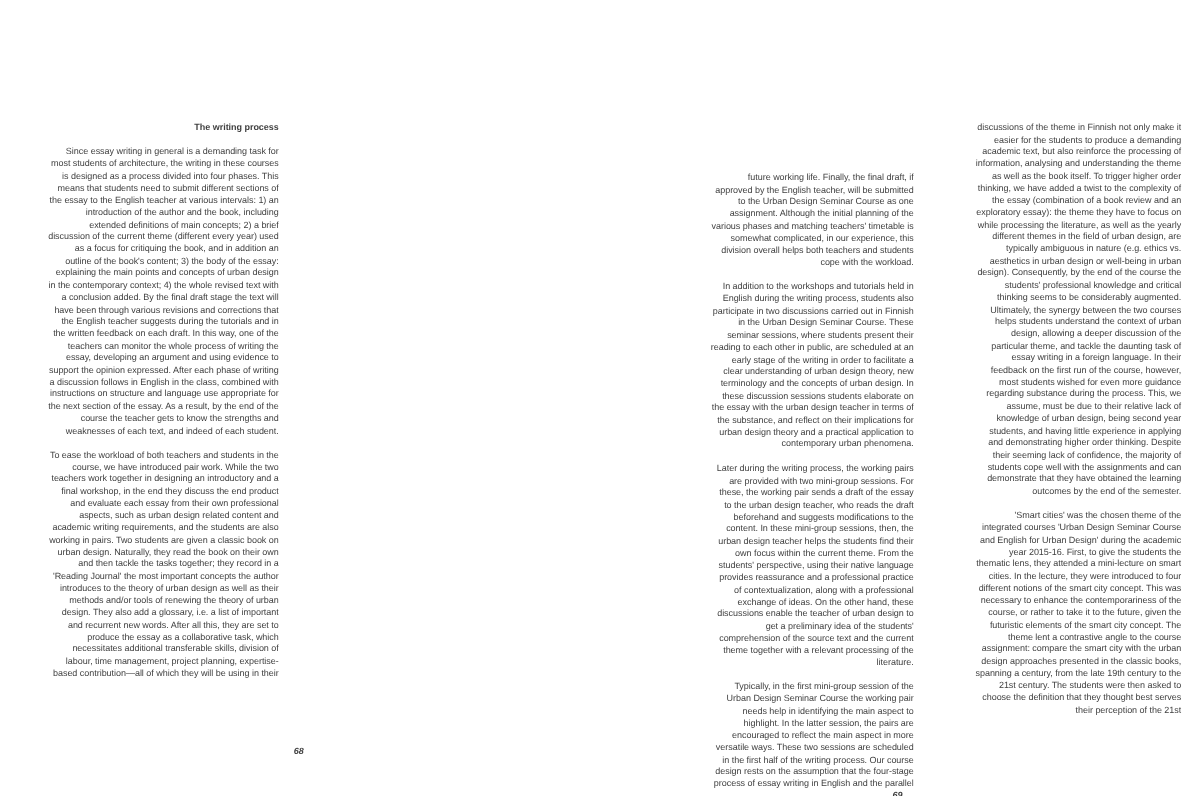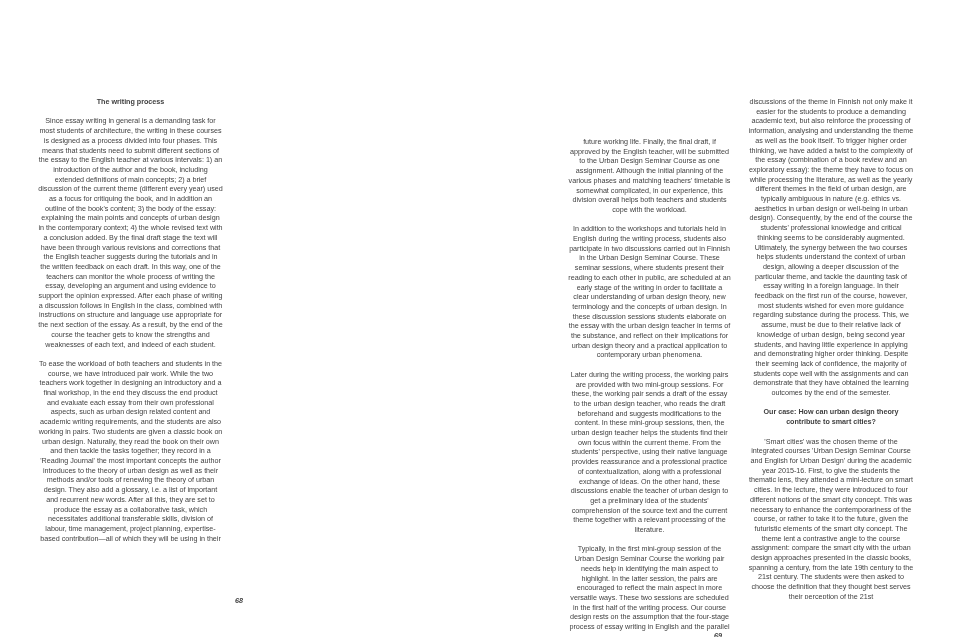--- a/index.html
+++ b/index.html
@@ -15,27 +15,27 @@
     overflow: hidden;
     font-family: "Liberation Sans", "DejaVu Sans", sans-serif;
     color: #3f3f3f;
   }
   .column {
     position: absolute;
     top: 97px;
     font-size: 7.2px;
     line-height: 9.7px;
     letter-spacing: -0.02px;
-    text-align: center;
+    text-align: right;
     height: 502px;
     overflow: hidden;
   }
   .col-left   { left: 38px;  width: 185px; }
   .col-mid    { left: 568px; width: 163px; margin-top: 40px; }
-  .col-right  { left: 748px; width: 166px; }
+  .col-right  { left: 779px; width: 166px; }
   .column p {
     margin: 0 0 9.7px 0;
   }
   .column p:last-child { margin-bottom: 0; }
   .heading {
     font-weight: bold;
     margin: 0;
   }
   .page-number {
     position: absolute;
@@ -61,20 +61,19 @@
 
   <div class="column col-mid">
     <p>future working life. Finally, the final draft, if approved by the English teacher, will be submitted to the Urban Design Seminar Course as one assignment. Although the initial planning of the various phases and matching teachers' timetable is somewhat complicated, in our experience, this division overall helps both teachers and students cope with the workload.</p>
     <p>In addition to the workshops and tutorials held in English during the writing process, students also participate in two discussions carried out in Finnish in the Urban Design Seminar Course. These seminar sessions, where students present their reading to each other in public, are scheduled at an early stage of the writing in order to facilitate a clear understanding of urban design theory, new terminology and the concepts of urban design. In these discussion sessions students elaborate on the essay with the urban design teacher in terms of the substance, and reflect on their implications for urban design theory and a practical application to contemporary urban phenomena.</p>
     <p>Later during the writing process, the working pairs are provided with two mini-group sessions. For these, the working pair sends a draft of the essay to the urban design teacher, who reads the draft beforehand and suggests modifications to the content. In these mini-group sessions, then, the urban design teacher helps the students find their own focus within the current theme. From the students' perspective, using their native language provides reassurance and a professional practice of contextualization, along with a professional exchange of ideas. On the other hand, these discussions enable the teacher of urban design to get a preliminary idea of the students' comprehension of the source text and the current theme together with a relevant processing of the literature.</p>
     <p>Typically, in the first mini-group session of the Urban Design Seminar Course the working pair needs help in identifying the main aspect to highlight. In the latter session, the pairs are encouraged to reflect the main aspect in more versatile ways. These two sessions are scheduled in the first half of the writing process. Our course design rests on the assumption that the four-stage process of essay writing in English and the parallel</p>
   </div>
 
   <div class="column col-right">
     <p>discussions of the theme in Finnish not only make it easier for the students to produce a demanding academic text, but also reinforce the processing of information, analysing and understanding the theme as well as the book itself. To trigger higher order thinking, we have added a twist to the complexity of the essay (combination of a book review and an exploratory essay): the theme they have to focus on while processing the literature, as well as the yearly different themes in the field of urban design, are typically ambiguous in nature (e.g. ethics vs. aesthetics in urban design or well-being in urban design). Consequently, by the end of the course the students' professional knowledge and critical thinking seems to be considerably augmented. Ultimately, the synergy between the two courses helps students understand the context of urban design, allowing a deeper discussion of the particular theme, and tackle the daunting task of essay writing in a foreign language. In their feedback on the first run of the course, however, most students wished for even more guidance regarding substance during the process. This, we assume, must be due to their relative lack of knowledge of urban design, being second year students, and having little experience in applying and demonstrating higher order thinking. Despite their seeming lack of confidence, the majority of students cope well with the assignments and can demonstrate that they have obtained the learning outcomes by the end of the semester.</p>
-    <p class="heading">Our case: How can urban design theory contribute to smart cities?</p>
     <p>'Smart cities' was the chosen theme of the integrated courses 'Urban Design Seminar Course and English for Urban Design' during the academic year 2015-16. First, to give the students the thematic lens, they attended a mini-lecture on smart cities. In the lecture, they were introduced to four different notions of the smart city concept. This was necessary to enhance the contemporariness of the course, or rather to take it to the future, given the futuristic elements of the smart city concept. The theme lent a contrastive angle to the course assignment: compare the smart city with the urban design approaches presented in the classic books, spanning a century, from the late 19th century to the 21st century. The students were then asked to choose the definition that they thought best serves their perception of the 21st</p>
   </div>
 
   <div class="page-number pn-left">68</div>
   <div class="page-number pn-right">69</div>
 
 </div>
 
 </body></html>

